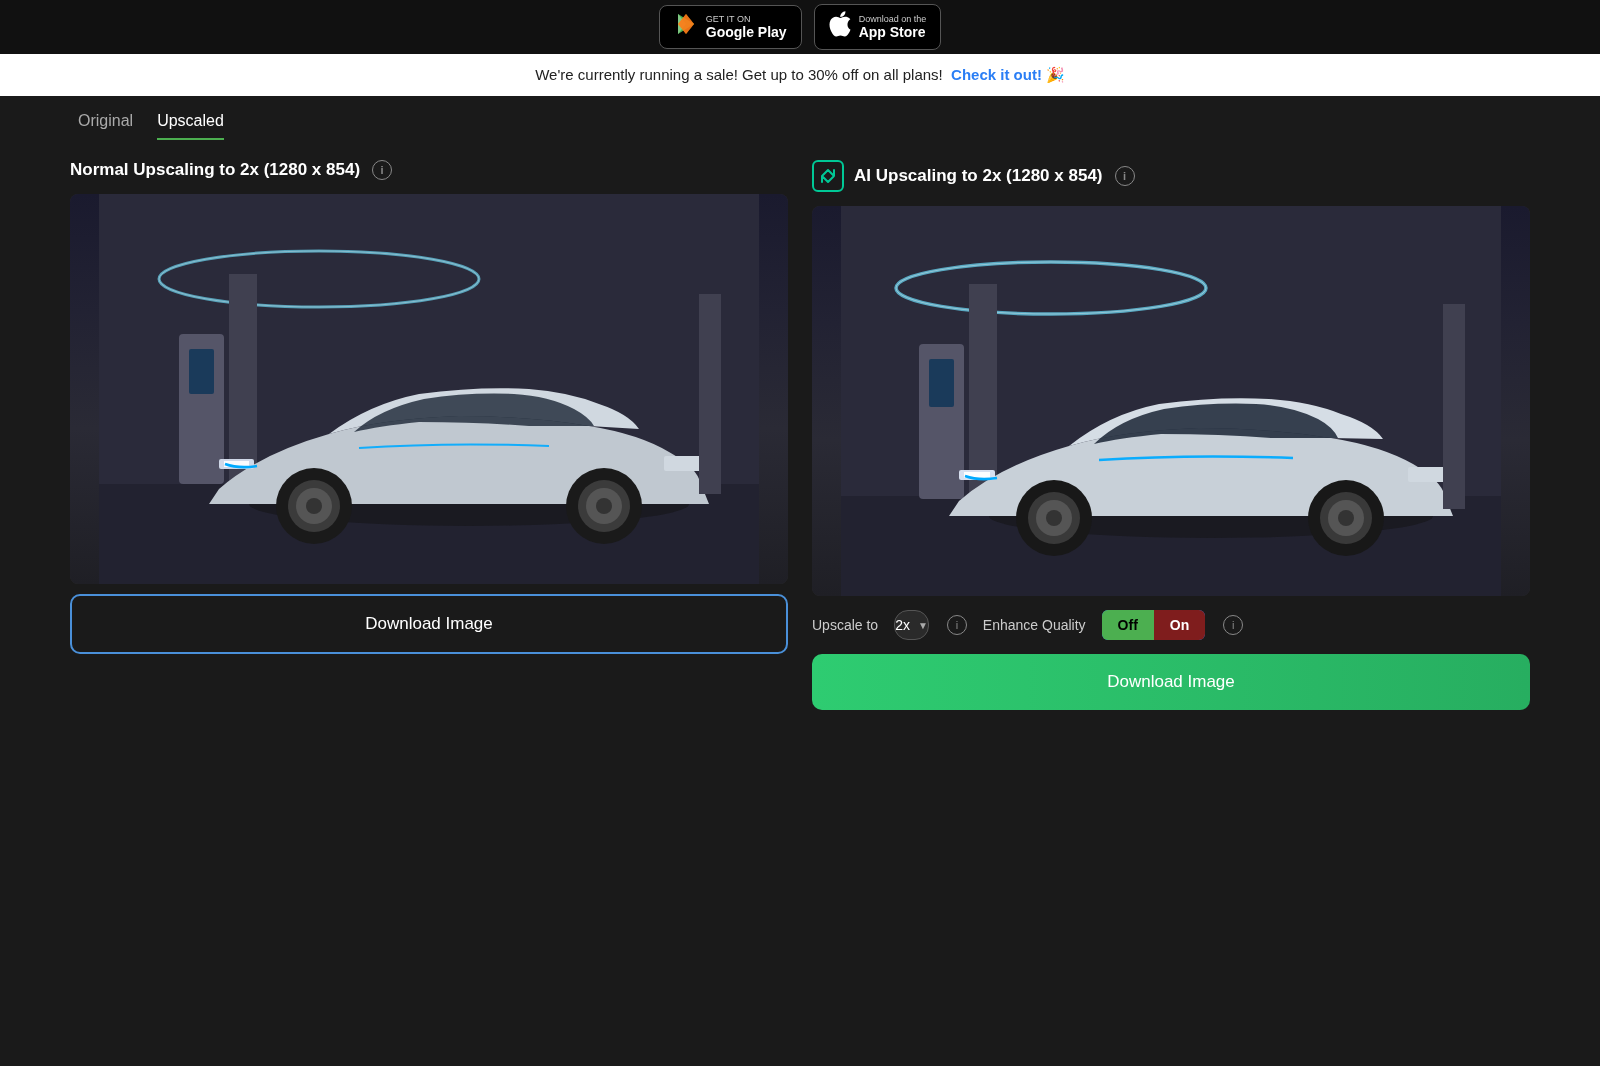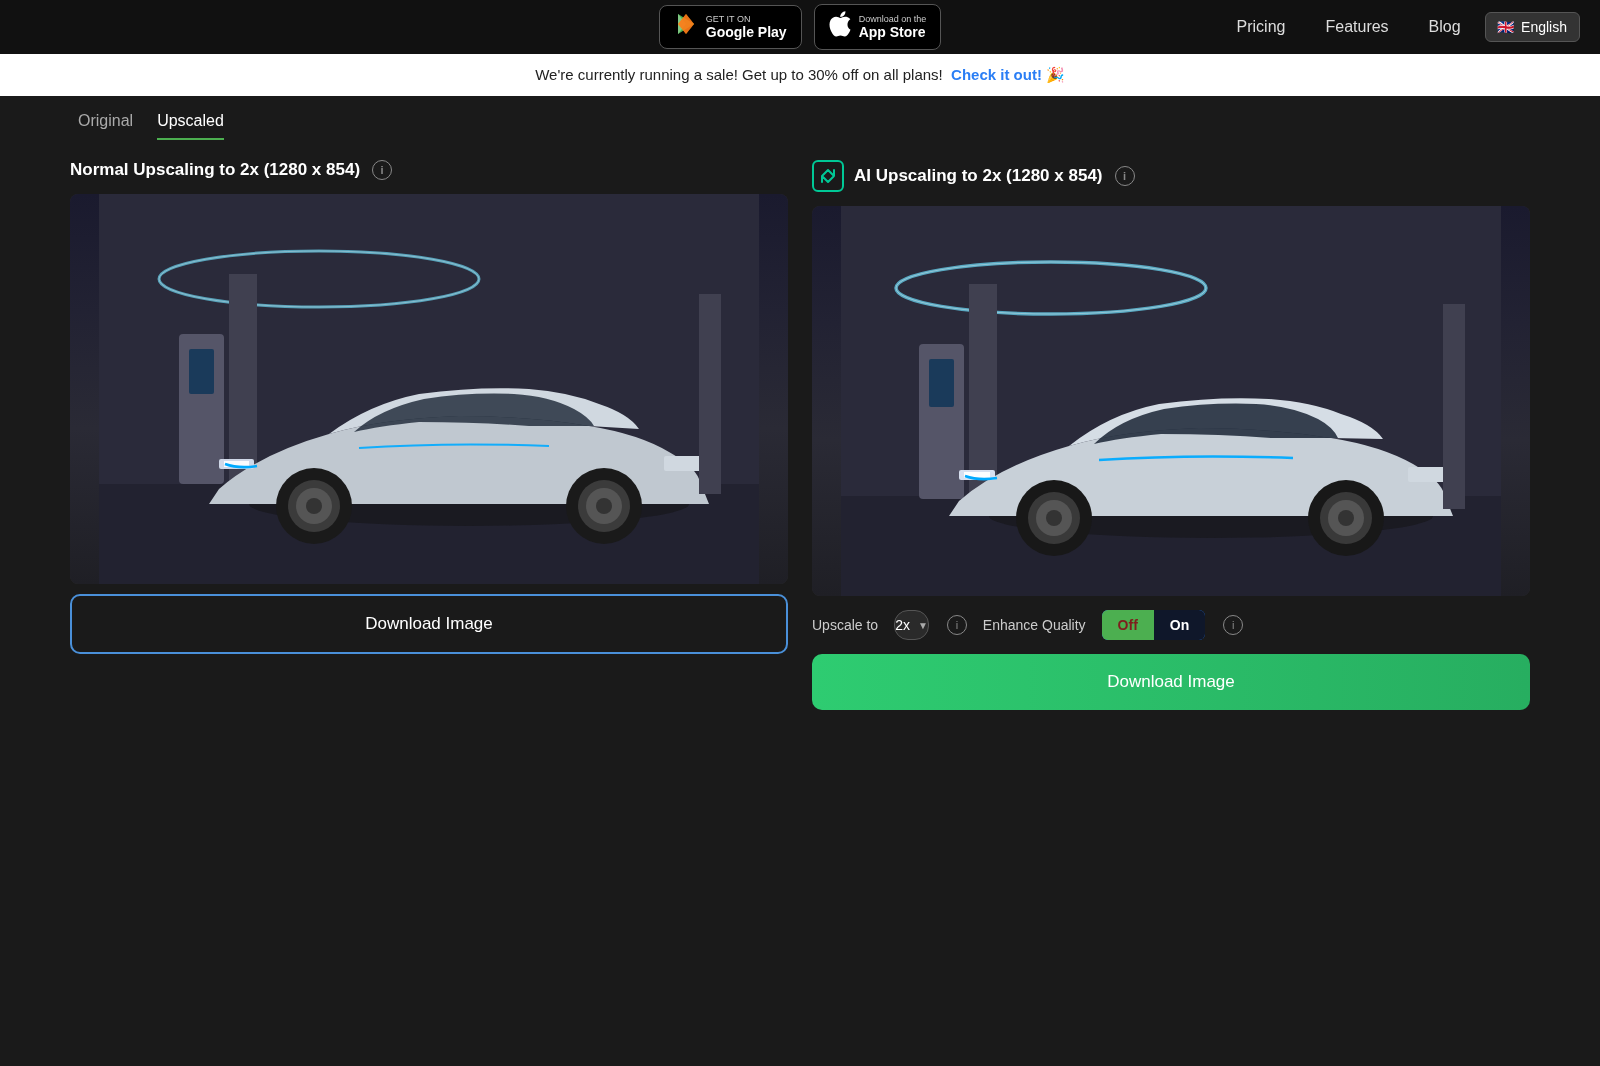--- a/index.html
+++ b/index.html
@@ -201,24 +201,24 @@
       padding: 7px 16px;
       font-size: 14px;
       font-weight: 600;
       cursor: pointer;
       border: none;
       background: transparent;
       color: #fff;
     }
     .toggle-btn.active-off {
       background: #4caf50;
-      color: #7f1d1d;
+      color: #000000;
     }
     .toggle-btn.inactive {
-      background: #0f172a;
+      background: #7f1d1d;
       color: #fff;
     }
 
     
     .download-btn {
       display: flex;
       align-items: center;
       justify-content: center;
       width: 100%;
       padding: 18px;
@@ -277,29 +277,20 @@
         <path d="M18.5 13.5c0-3.5 2.8-5.1 2.9-5.2-1.6-2.3-4-2.6-4.9-2.6-2.1-.2-4 1.2-5.1 1.2-1 0-2.7-1.2-4.4-1.1-2.2.1-4.3 1.3-5.4 3.3-2.3 4-0.6 9.9 1.6 13.2 1.1 1.6 2.4 3.4 4.1 3.3 1.6-.1 2.2-1 4.2-1 2 0 2.5 1 4.2 1 1.8 0 2.9-1.6 4-3.3 1.3-1.9 1.8-3.7 1.8-3.8-.1-.1-3-1.2-3-4.8z"></path>
         <path d="M15.1 4.3C16 3.2 16.6 1.7 16.4.2c-1.3.1-2.9.9-3.8 2-.8.9-1.6 2.4-1.3 3.8 1.4.1 2.9-.7 3.8-1.7z"></path>
       </svg>
     </span>
     <span class="app-btn-text">
       <span class="get-it">Download on the</span>
       <span class="store-name">App Store</span>
     </span>
   </a>
 
-  <nav class="nav-links">
-    <a class="nav-link" href="#">Pricing</a>
-    <a class="nav-link" href="#">Features</a>
-    <a class="nav-link" href="#">Blog</a>
-    <button class="lang-btn">
-      <span>🇬🇧</span>
-      <span>English</span>
-    </button>
-  </nav>
 </header>
 
 <div class="sale-banner">
   <span>We're currently running a sale! Get up to 30% off on all plans!</span>
   &nbsp;<a href="#">Check it out! 🎉</a>
 </div>
 
 <div class="tabs">
   <div class="tab">Original</div>
   <div class="tab active">Upscaled</div>

